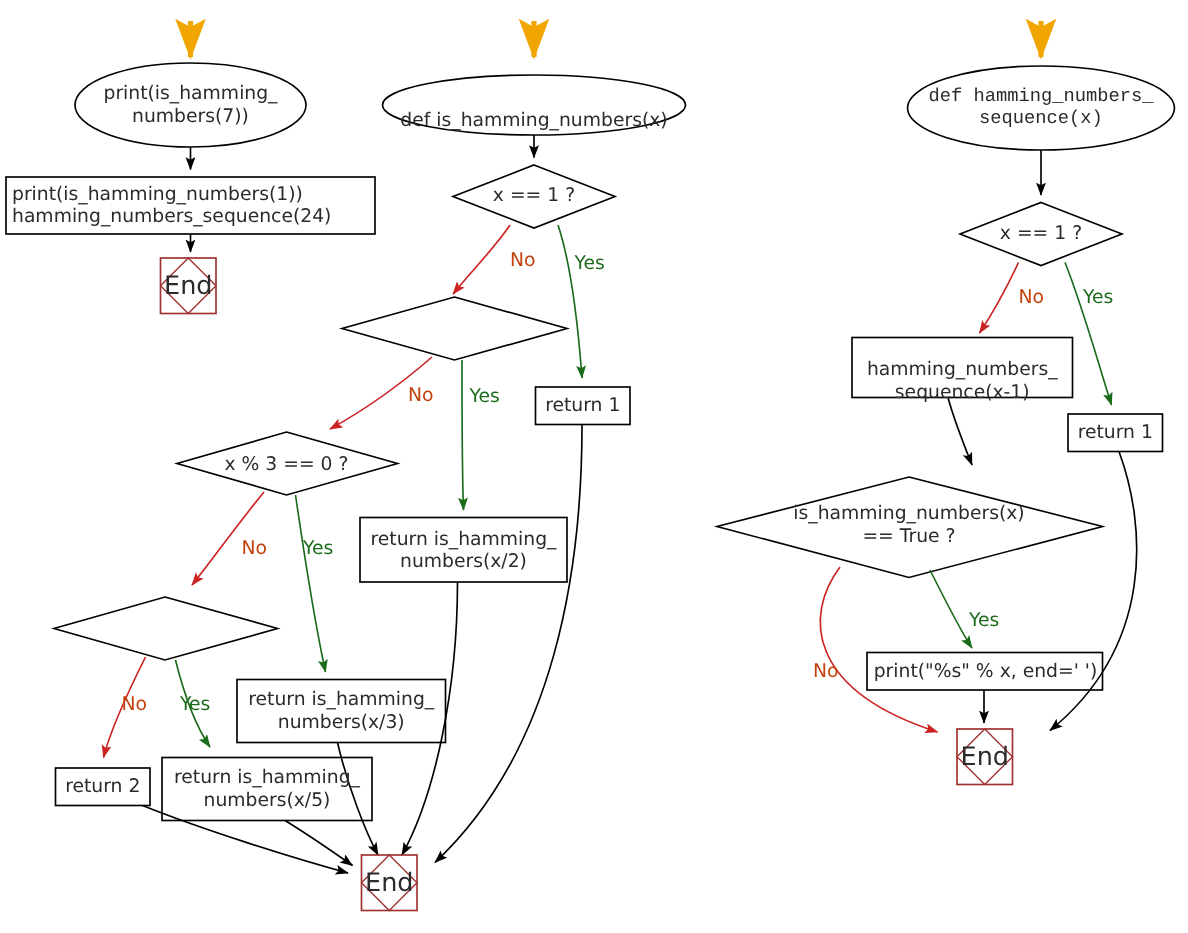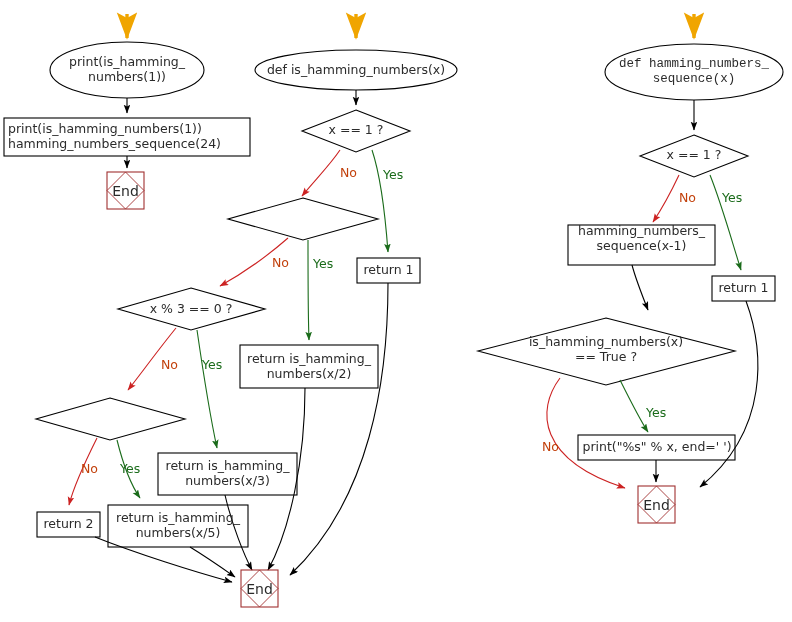--- a/index.html
+++ b/index.html
@@ -44,21 +44,21 @@
     pointer-events: none;
   }
   .lbl-yes { color: #1a6b1a; }
   .lbl-no  { color: #c2410c; }
   .end-label {
     position: absolute;
     display: flex;
     align-items: center;
     justify-content: center;
     font-family: "DejaVu Sans", sans-serif;
-    font-size: 14px;
+    font-size: 17px;
     color: #2b2b2b;
     pointer-events: none;
   }
 </style>
 </head>
 <body>
 
 <div id="canvas">
 
   <svg class="layer" viewBox="0 0 792 622">
@@ -172,28 +172,28 @@
 
       <g stroke="#a03030">
         <rect x="638" y="486" width="37" height="37"></rect>
         <path d="M656.5,486 L675,504.5 L656.5,523 L638,504.5 Z" stroke-width="0.9"></path>
       </g>
 
     </g>
   </svg>
 
   <div class="node-label" style="left:50px; top:44px; width:154px; height:52px;">print(is_hamming_
-numbers(1))</div>
+numbers(7))</div>
 
   <div class="node-label" style="left:8px; top:118px; width:240px; height:38px; justify-content:flex-start; text-align:left;">print(is_hamming_numbers(1))
 hamming_numbers_sequence(24)</div>
 
   <div class="end-label" style="left:107px; top:172px; width:37px; height:37px;">End</div>
 
-  <div class="node-label" style="left:258px; top:58px; width:196px; height:24px;">def is_hamming_numbers(x)</div>
+  <div class="node-label" style="left:258px; top:68px; width:196px; height:24px;">def is_hamming_numbers(x)</div>
 
   <div class="node-label" style="left:306px; top:120px; width:100px; height:20px;">x == 1 ?</div>
 
   <div class="edge-label lbl-no" style="left:340px; top:165px;">No</div>
   <div class="edge-label lbl-yes" style="left:383px; top:167px;">Yes</div>
 
 
   <div class="edge-label lbl-no" style="left:272px; top:255px;">No</div>
   <div class="edge-label lbl-yes" style="left:313px; top:256px;">Yes</div>
 
@@ -222,21 +222,21 @@
   <div class="end-label" style="left:241px; top:570px; width:37px; height:37px;">End</div>
 
   <div class="node-label" style="left:610px; top:46px; width:168px; height:52px;font-family:Liberation Mono, monospace;">def hamming_numbers_
 sequence(x)</div>
 
   <div class="node-label" style="left:644px; top:145px; width:100px; height:20px;">x == 1 ?</div>
 
   <div class="edge-label lbl-no" style="left:679px; top:190px;">No</div>
   <div class="edge-label lbl-yes" style="left:722px; top:190px;">Yes</div>
 
-  <div class="node-label" style="left:570px; top:225px; width:143px; height:28px;">hamming_numbers_
+  <div class="node-label" style="left:570px; top:240px; width:143px; height:28px;">hamming_numbers_
 sequence(x-1)</div>
 
   <div class="node-label" style="left:712px; top:277px; width:63px; height:23px;">return 1</div>
 
   <div class="node-label" style="left:516px; top:331px; width:180px; height:38px;">is_hamming_numbers(x)
 == True ?</div>
 
   <div class="edge-label lbl-no" style="left:542px; top:439px;">No</div>
   <div class="edge-label lbl-yes" style="left:646px; top:405px;">Yes</div>
 

